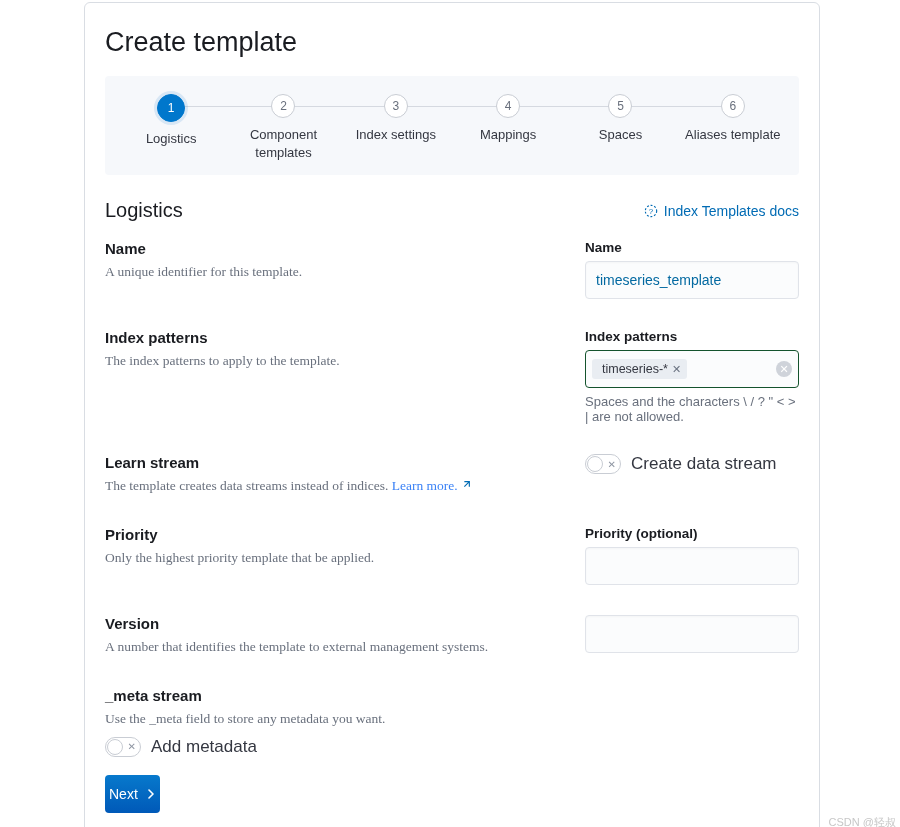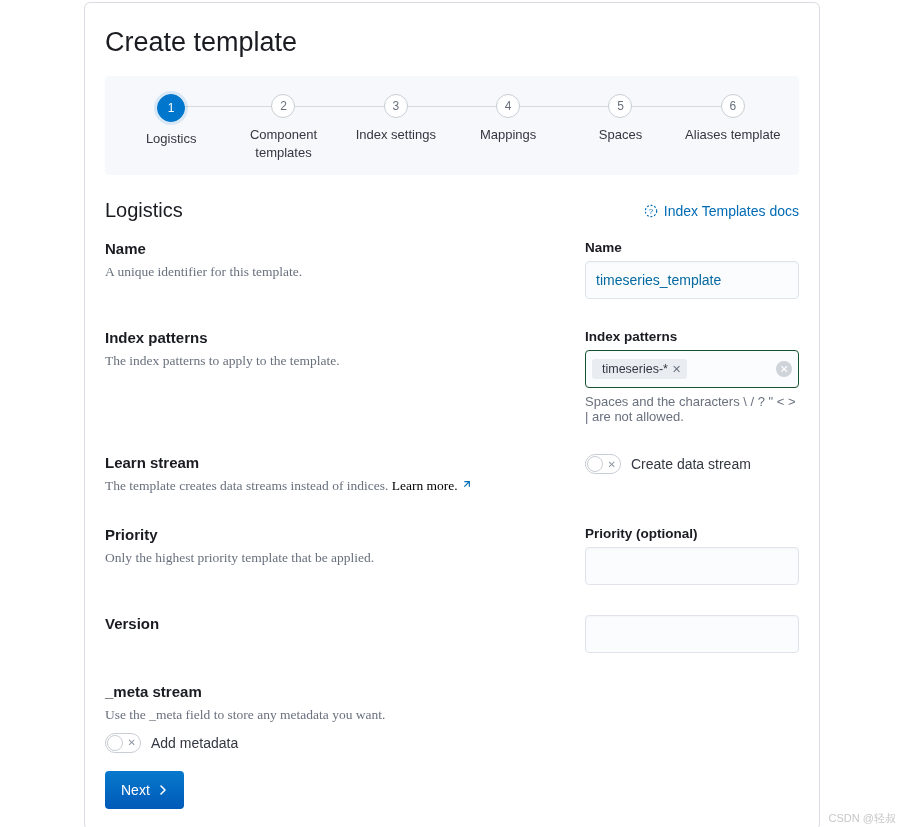--- a/index.html
+++ b/index.html
@@ -177,28 +177,28 @@
     display:inline-flex; align-items:center;
   }
   .switch .knob {
     width: 16px; height:16px; border-radius:50%;
     background:#fff; border:1px solid #c9cdd4;
     position:absolute; left:1px; top:1px;
   }
   .switch .x {
     position:absolute; right:4px; font-size:10px; color:#8f96a3;
   }
-  .switch-label { font-size: 14px; color:#343741; }
-  .link { color:#000000; text-decoration:none; }
+  .switch-label { font-size: 17px; color:#343741; }
+  .link { color:#3b82f6; text-decoration:none; }
   .ext-icon { width:10px; height:10px; }
   .next-btn {
     background:#005ec4;
     background: linear-gradient(#0779cc,#0059b8);
     color:#fff; border:none; border-radius:4px;
-    height:38px; padding: 0 16px;
+    height:38px; padding: 0 4px;
     font-size:14px; font-weight:500;
     display:inline-flex; align-items:center; gap:8px;
     cursor:pointer;
   }
   .chev-icon { width:10px; height:10px; }
   .watermark{
     position:absolute;font-size:11px;color:#c7c7c7;
     right:6px;bottom:4px;font-family:Arial,sans-serif;text-align:center;
   }
   .outer{position:relative;width:900px;}
@@ -319,20 +319,21 @@
     <div class="col-right">
       <label class="field-label">Priority (optional)</label>
       <input class="text-input" style="">
     </div>
   </div>
 
   
   <div class="form-row">
     <div class="col-left">
       <div class="group-title">Version</div>
+      <div class="group-desc">A number that identifies the template to external management systems.</div>
     </div>
     <div class="col-right">
       <input class="text-input" style="">
     </div>
   </div>
 
   
   <div style="margin-bottom:18px;">
     <div class="group-title">_meta stream</div>
     <div class="group-desc" style="margin-bottom:8px;">Use the _meta field to store any metadata you want.</div>

